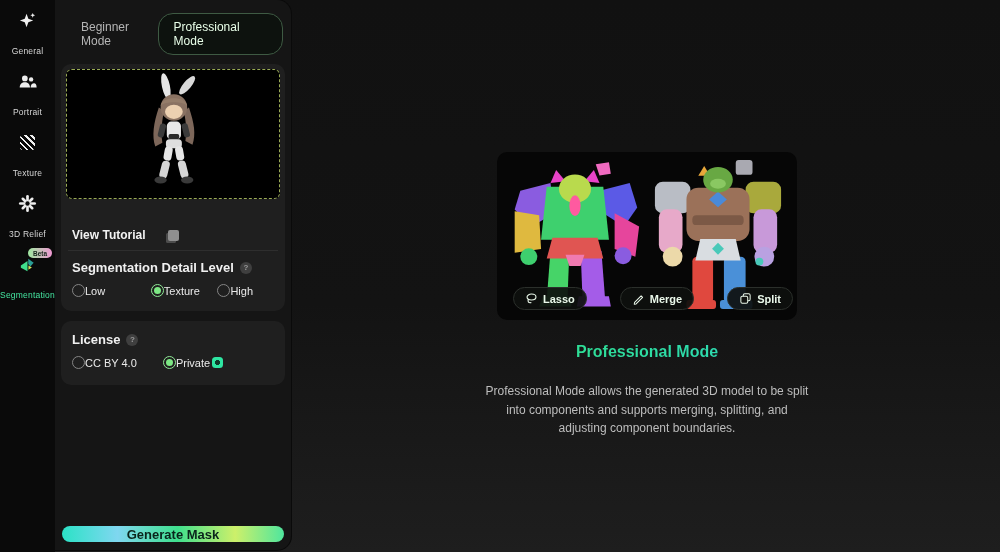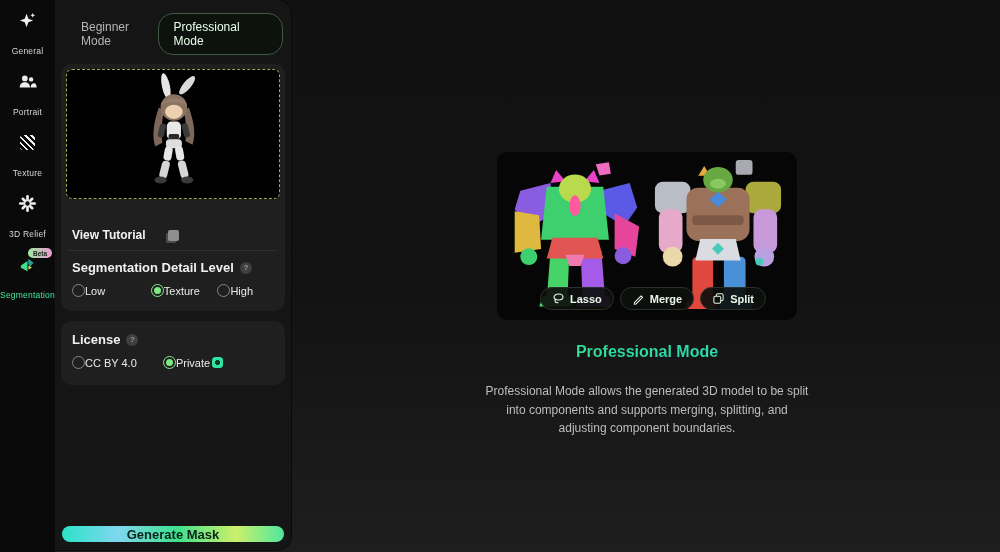--- a/index.html
+++ b/index.html
@@ -75,21 +75,21 @@
   
   .main { position:absolute; left:291px; right:0; top:0; bottom:0; }
   .showcase { position:absolute; left:190px; top:152px; width:332px; text-align:center; }
   .showcase-box {
     position:relative; width:300px; height:168px; margin:0 auto;
     background:#060606; border-radius:10px; overflow:hidden;
   }
   .robot { position:absolute; top:6px; }
   .robot.flat { left:12px; width:132px; height:152px; }
   .robot.shaded { left:152px; width:138px; height:158px; top:2px; }
-  .tool-row { position:absolute; left:12px; right:0; bottom:10px; display:flex; justify-content:center; gap:6px;align-items:center; }
+  .tool-row { position:absolute; left:12px; right:0; bottom:10px; display:flex; justify-content:center; gap:33px;align-items:center; }
   .tool-btn {
     display:flex; align-items:center; gap:5px; background:rgba(14,16,14,.93);
     border:1px solid #2b2f2b; border-radius:13px; padding:4px 11px;
     color:#eaf8ea; font-size:11px; font-weight:600; cursor:pointer;
   }
   .showcase-title {
     margin-top:23px; font-size:16px; font-weight:bold;
     background:linear-gradient(90deg,#2fe085,#2cd9c0);
     -webkit-background-clip:text; background-clip:text; color:transparent;
   }

